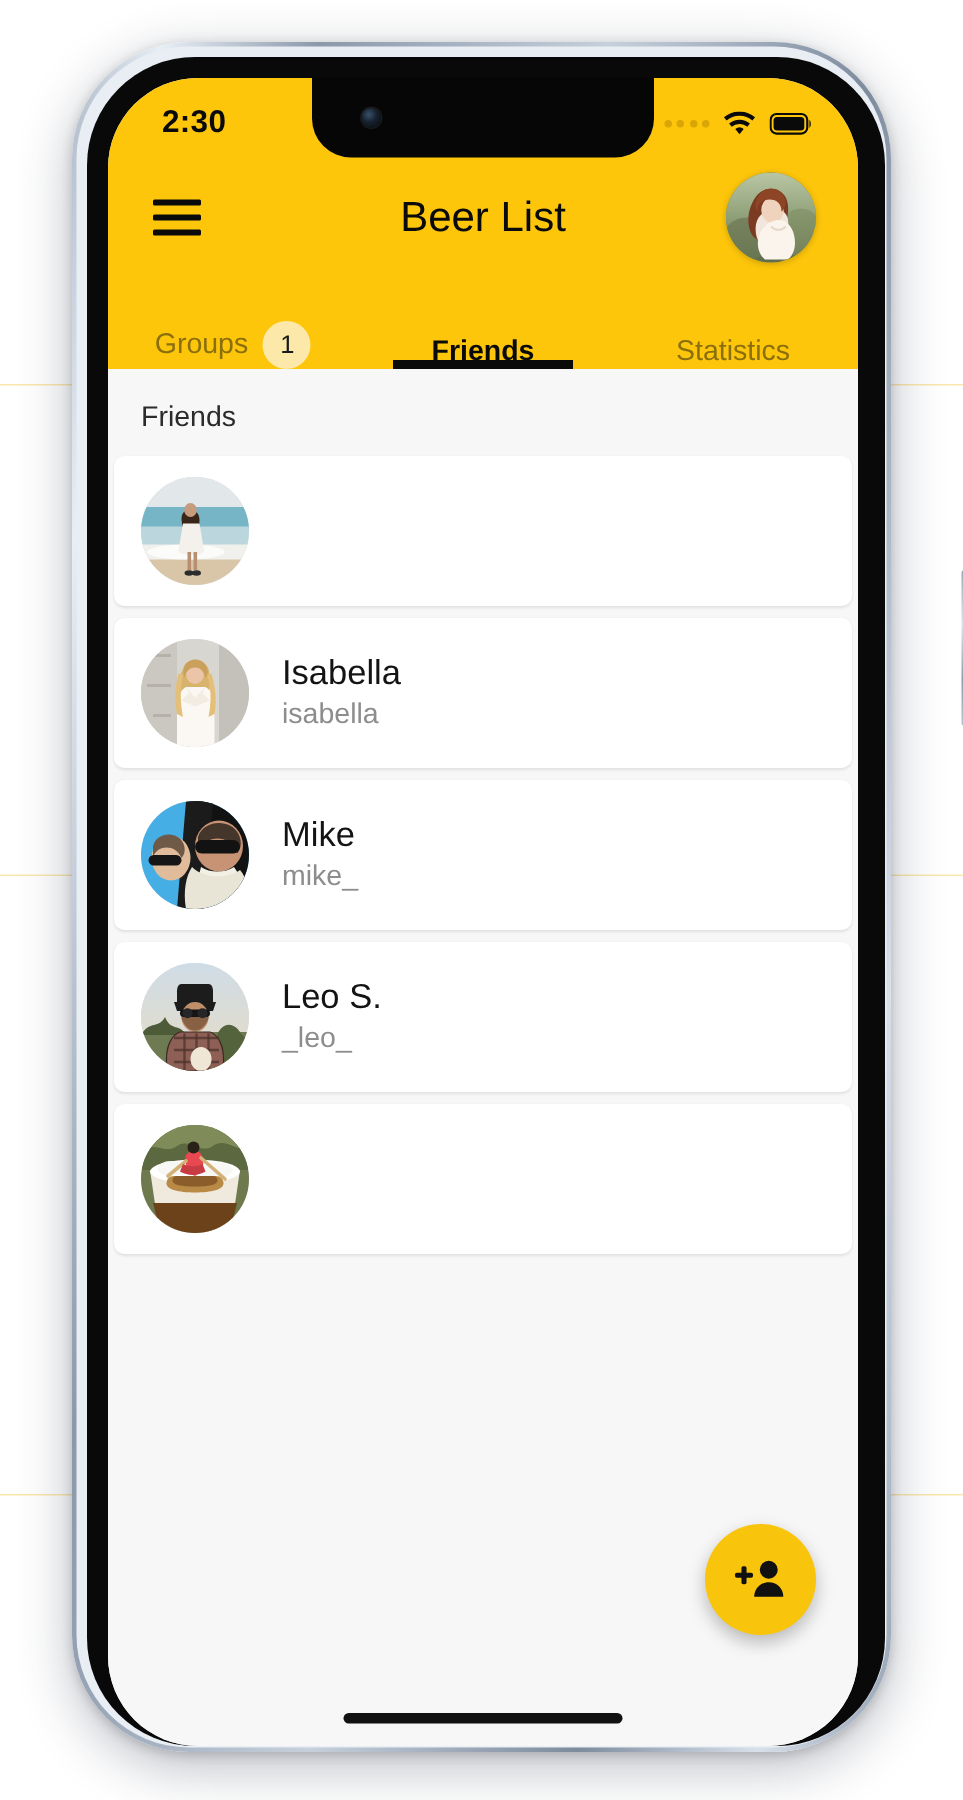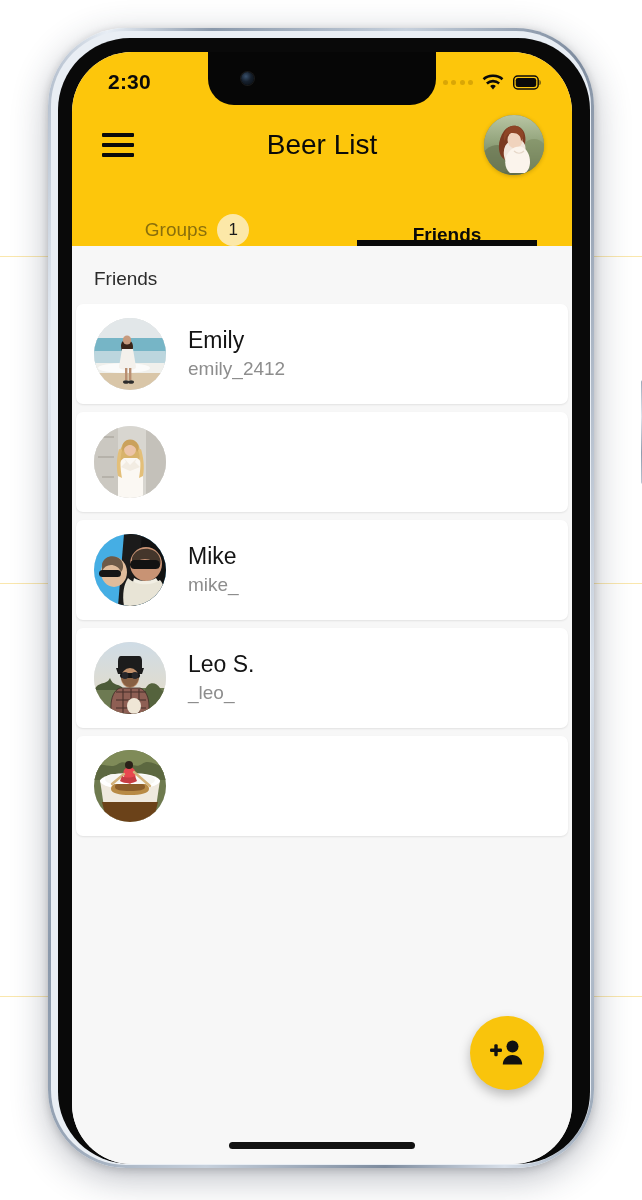--- a/index.html
+++ b/index.html
@@ -365,20 +365,23 @@
 
             <div class="tab-bar">
               <div class="tab">
                 <span class="tab-label">Groups</span>
                 <span class="tab-badge">1</span>
               </div>
               <div class="tab active">
                 <span class="tab-label">Friends</span>
                 <span class="tab-underline"></span>
               </div>
+              <div class="tab">
+                <span class="tab-label">Statistics</span>
+              </div>
             </div>
           </div>
 
           <div class="content">
 
             <div class="section-header">Friends</div>
 
             <div class="card">
               <div class="row-avatar">
                 <svg viewBox="0 0 72 72" preserveAspectRatio="xMidYMid slice">
@@ -391,43 +394,43 @@
                   <ellipse cx="30" cy="50" rx="26" ry="5" fill="#ffffff" opacity=".75"></ellipse>
                   <path d="M33 22c4 0 6 3 6 7 0 5-2 9-3 12l-6-1c-1-4-3-8-3-12 0-4 2-6 6-6z" fill="#3a2519"></path>
                   <ellipse cx="33" cy="22" rx="4.2" ry="4.6" fill="#c79b7e"></ellipse>
                   <path d="M28 31h11l3 18c0 2-3 3-8 3s-9-1-9-3l3-18z" fill="#f4f1ec"></path>
                   <rect x="31" y="50" width="2.4" height="12" fill="#b98f72"></rect>
                   <rect x="35" y="50" width="2.4" height="12" fill="#b98f72"></rect>
                   <ellipse cx="32" cy="64" rx="3" ry="1.8" fill="#2c2c2c"></ellipse>
                   <ellipse cx="37" cy="64" rx="3" ry="1.8" fill="#2c2c2c"></ellipse>
                 </svg>
               </div>
-              <div class="row-text">
-                <div class="row-name">Emily</div>
-                <div class="row-handle">emily_2412</div>
-              </div>
             </div>
 
             <div class="card">
               <div class="row-avatar">
                 <svg viewBox="0 0 72 72" preserveAspectRatio="xMidYMid slice">
                   <rect width="72" height="72" fill="#d8d6d0"></rect>
                   <rect width="24" height="72" fill="#cbc8c1"></rect>
                   <rect x="52" width="20" height="72" fill="#c4c1ba"></rect>
                   <rect x="6" y="10" width="14" height="2" fill="#b6b2aa"></rect>
                   <rect x="4" y="30" width="16" height="2" fill="#b6b2aa"></rect>
                   <rect x="8" y="50" width="12" height="2" fill="#b6b2aa"></rect>
                   <path d="M28 20c2-8 14-8 17 0 2 7 1 16-2 24-2 6-5 10-8 10s-6-4-8-10c-3-8-3-17 1-24z" fill="#d8b36b"></path>
                   <ellipse cx="36" cy="23" rx="6" ry="7" fill="#ecc4a8"></ellipse>
                   <path d="M29 18c3-6 12-6 15 1 1 3 0 6-1 7-1-5-4-7-7-7s-6 2-7 7c-1-2-1-5 0-8z" fill="#caa15c"></path>
                   <path d="M30 32h13c4 2 6 8 6 16v24H24V48c0-8 2-14 6-16z" fill="#fbf8f3"></path>
                   <path d="M30 32l6 7 7-7-2 4 5 5-10 4-9-4 5-5-2-4z" fill="#f2ece2"></path>
                   <path d="M28 24c-2 8-2 18 0 28l-4-2c-2-10-1-20 1-27z" fill="#e3bf79"></path>
                   <path d="M44 24c3 8 3 18 1 28l4-2c2-10 0-20-2-27z" fill="#e3bf79"></path>
                 </svg>
+              </div>
+              <div class="row-text">
+                <div class="row-name">Isabella</div>
+                <div class="row-handle">isabella</div>
               </div>
             </div>
 
             <div class="card">
               <div class="row-avatar">
                 <svg viewBox="0 0 72 72" preserveAspectRatio="xMidYMid slice">
                   <rect width="72" height="72" fill="#45aee4"></rect>
                   <path d="M36 0h36v72H36z" fill="#121212"></path>
                   <path d="M30 0h18l-6 72H24z" fill="#1b1b1b"></path>
                   <ellipse cx="20" cy="38" rx="13" ry="15" fill="#e0bc9b"></ellipse>

